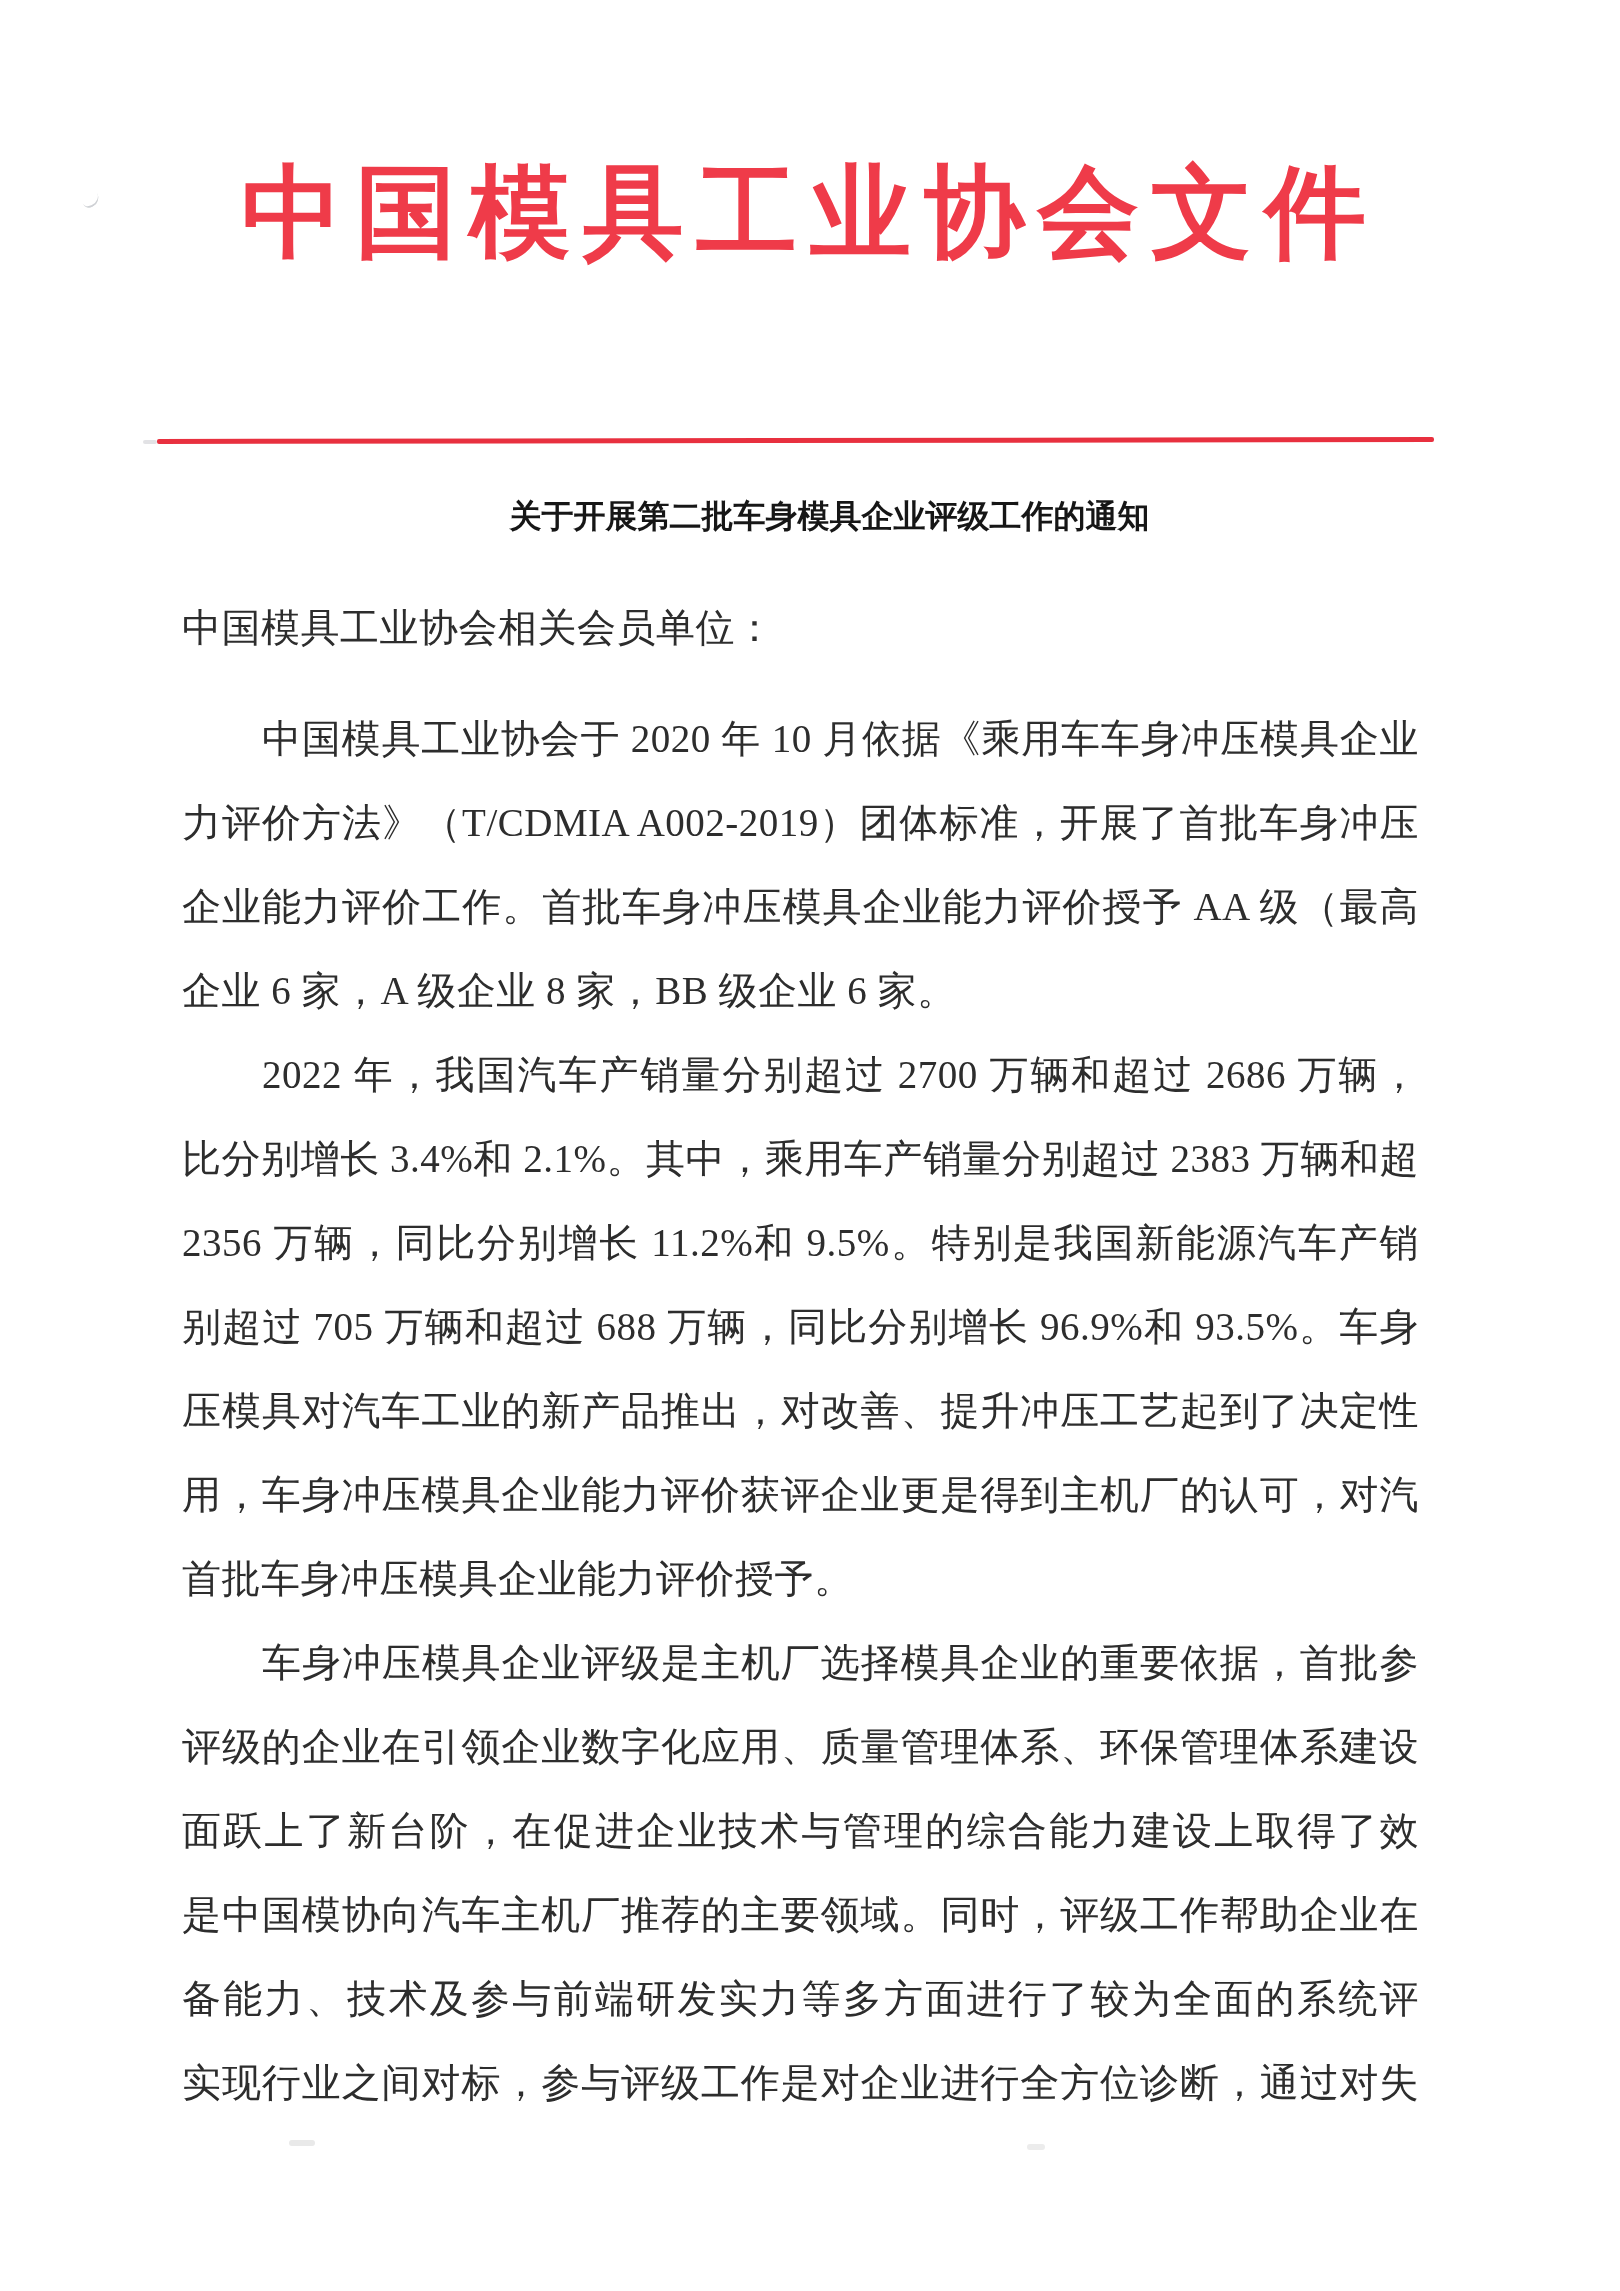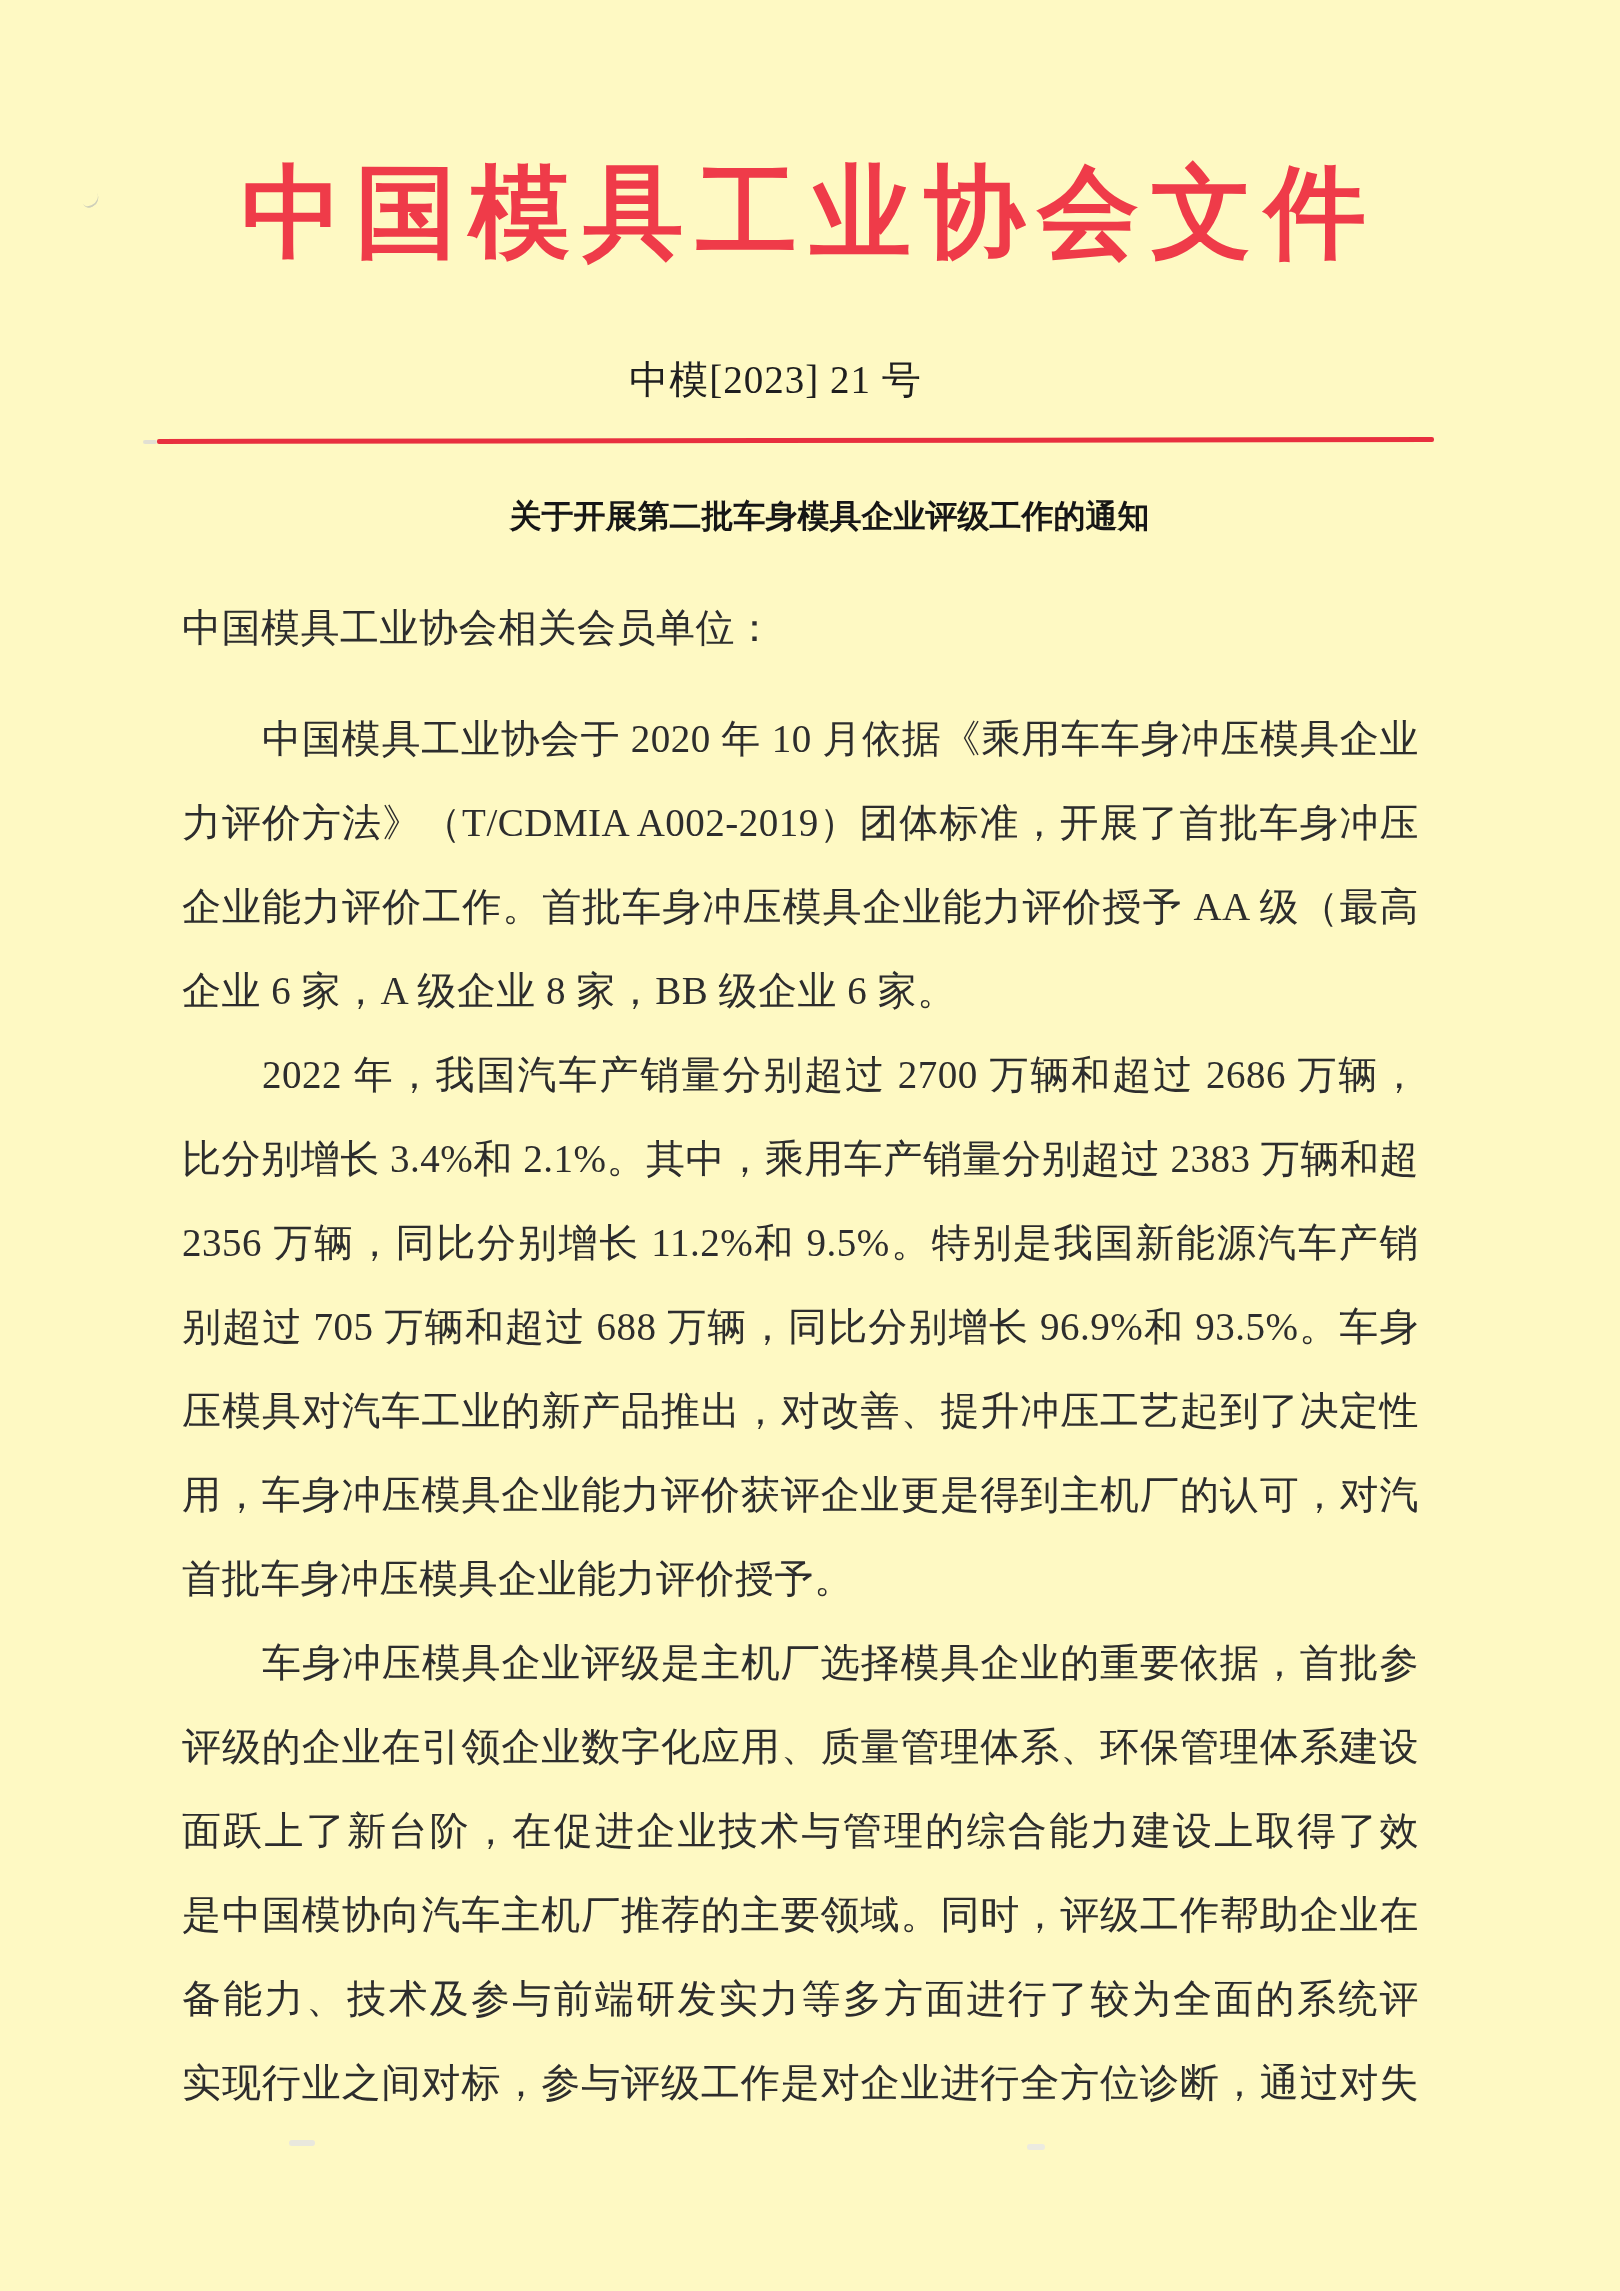--- a/index.html
+++ b/index.html
@@ -2,21 +2,21 @@
 <html style="--header-red: #ef3b49; --rule-red: #e8303f;"><head>
 <meta charset="utf-8">
 <style>
   html, body { margin: 0; padding: 0; }
   body { background: #e9e9e9; }
   .page {
     position: relative;
     width: 1620px;
     height: 2292px;
     margin: 0 auto;
-    background: #fef9c3;
+    background: #ffffff;
     overflow: hidden;
     font-family: "Liberation Serif", "DejaVu Serif", serif;
   }
   .org-header {
     position: absolute;
     top: 155px;
     left: 0;
     width: 100%;
     text-align: center;
     font-size: 101px;
@@ -92,21 +92,20 @@
   .a3 { left: 1027px; top: 2144px; width: 17.6px; height: 5.9px; background: #e7e7e7; border-radius: 2.9px; opacity: 0.8; }
   .a4 { left: 143px; top: 440px; width: 13.7px; height: 3.9px; background: #d6d6da; border-radius: 2px; opacity: 0.7; }
 </style>
 </head>
 <body>
 
 <div class="page">
 
   <div class="org-header">中国模具工业协会文件</div>
 
-  <div class="doc-number">中模[2023] 21 号</div>
 
   <div class="red-rule"></div>
 
   <div class="notice-title">关于开展第二批车身模具企业评级工作的通知</div>
 
   <div class="body-block">
     <div class="line salutation">中国模具工业协会相关会员单位：</div>
     <div class="line indent fill para-gap">中国模具工业协会于 2020 年 10 月依据《乘用车车身冲压模具企业能</div>
     <div class="line fill">力评价方法》（T/CDMIA A002-2019）团体标准，开展了首批车身冲压模具</div>
     <div class="line fill">企业能力评价工作。首批车身冲压模具企业能力评价授予 AA 级（最高级）</div>

